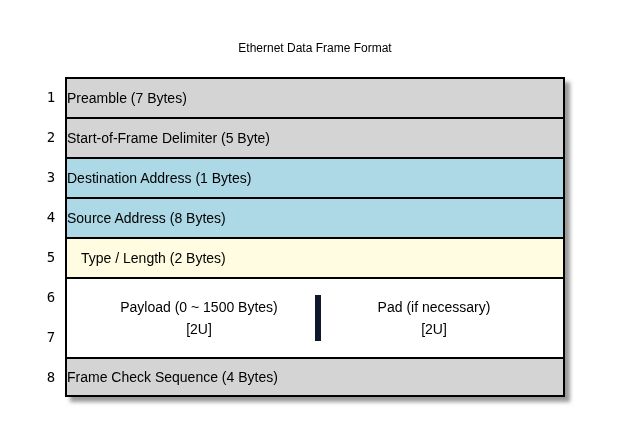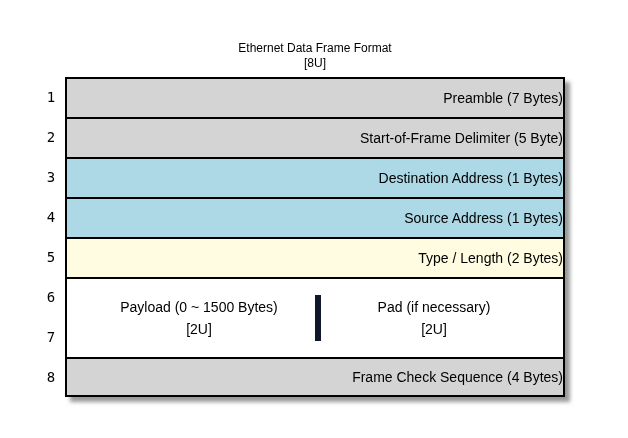--- a/index.html
+++ b/index.html
@@ -52,21 +52,21 @@
     border: 2px solid #000000;
     background: #ffffff;
     box-shadow: 5px 5px 4px rgba(0, 0, 0, 0.40);
   }
   .row {
     box-sizing: border-box;
     height: 40px;
     border-bottom: 2px solid #000000;
     display: flex;
     align-items: center;
-    justify-content: flex-end;
+    justify-content: flex-start;
     font-size: 14px;
     text-align: center;
   }
   .row.double {
     height: 80px;
     padding: 16px;
   }
   .row.last {
     height: 36px;
     border-bottom: none;
@@ -85,21 +85,20 @@
     border-left: 6px solid #0f172a;
   }
 </style>
 </head>
 <body>
 
 <div class="stage">
 
   <div class="title">
     <div>Ethernet Data Frame Format</div>
-    <div>[8U]</div>
   </div>
 
   <div class="numbers">
     <div class="num">1</div>
     <div class="num">2</div>
     <div class="num">3</div>
     <div class="num">4</div>
     <div class="num">5</div>
     <div class="num">6</div>
     <div class="num">7</div>
@@ -110,21 +109,21 @@
     <div class="row" style="background: rgb(212, 212, 212);">
       <span>Preamble (7 Bytes)</span>
     </div>
     <div class="row" style="background: rgb(212, 212, 212);">
       <span>Start-of-Frame Delimiter (5 Byte)</span>
     </div>
     <div class="row" style="background: rgb(173, 216, 230);">
       <span>Destination Address (1 Bytes)</span>
     </div>
     <div class="row" style="background: rgb(173, 216, 230);">
-      <span>Source Address (1 Bytes)</span>
+      <span>Source Address (8 Bytes)</span>
     </div>
     <div class="row" style="background: rgb(255, 252, 225); padding-left: 14px;">
       <span>Type / Length (2 Bytes)</span>
     </div>
     <div class="row double">
       <div class="half" style="background: rgb(255, 255, 255);">
         <div>Payload (0 ~ 1500 Bytes)</div>
         <div>[2U]</div>
       </div>
       <div class="half right" style="background: rgb(255, 255, 255);">

